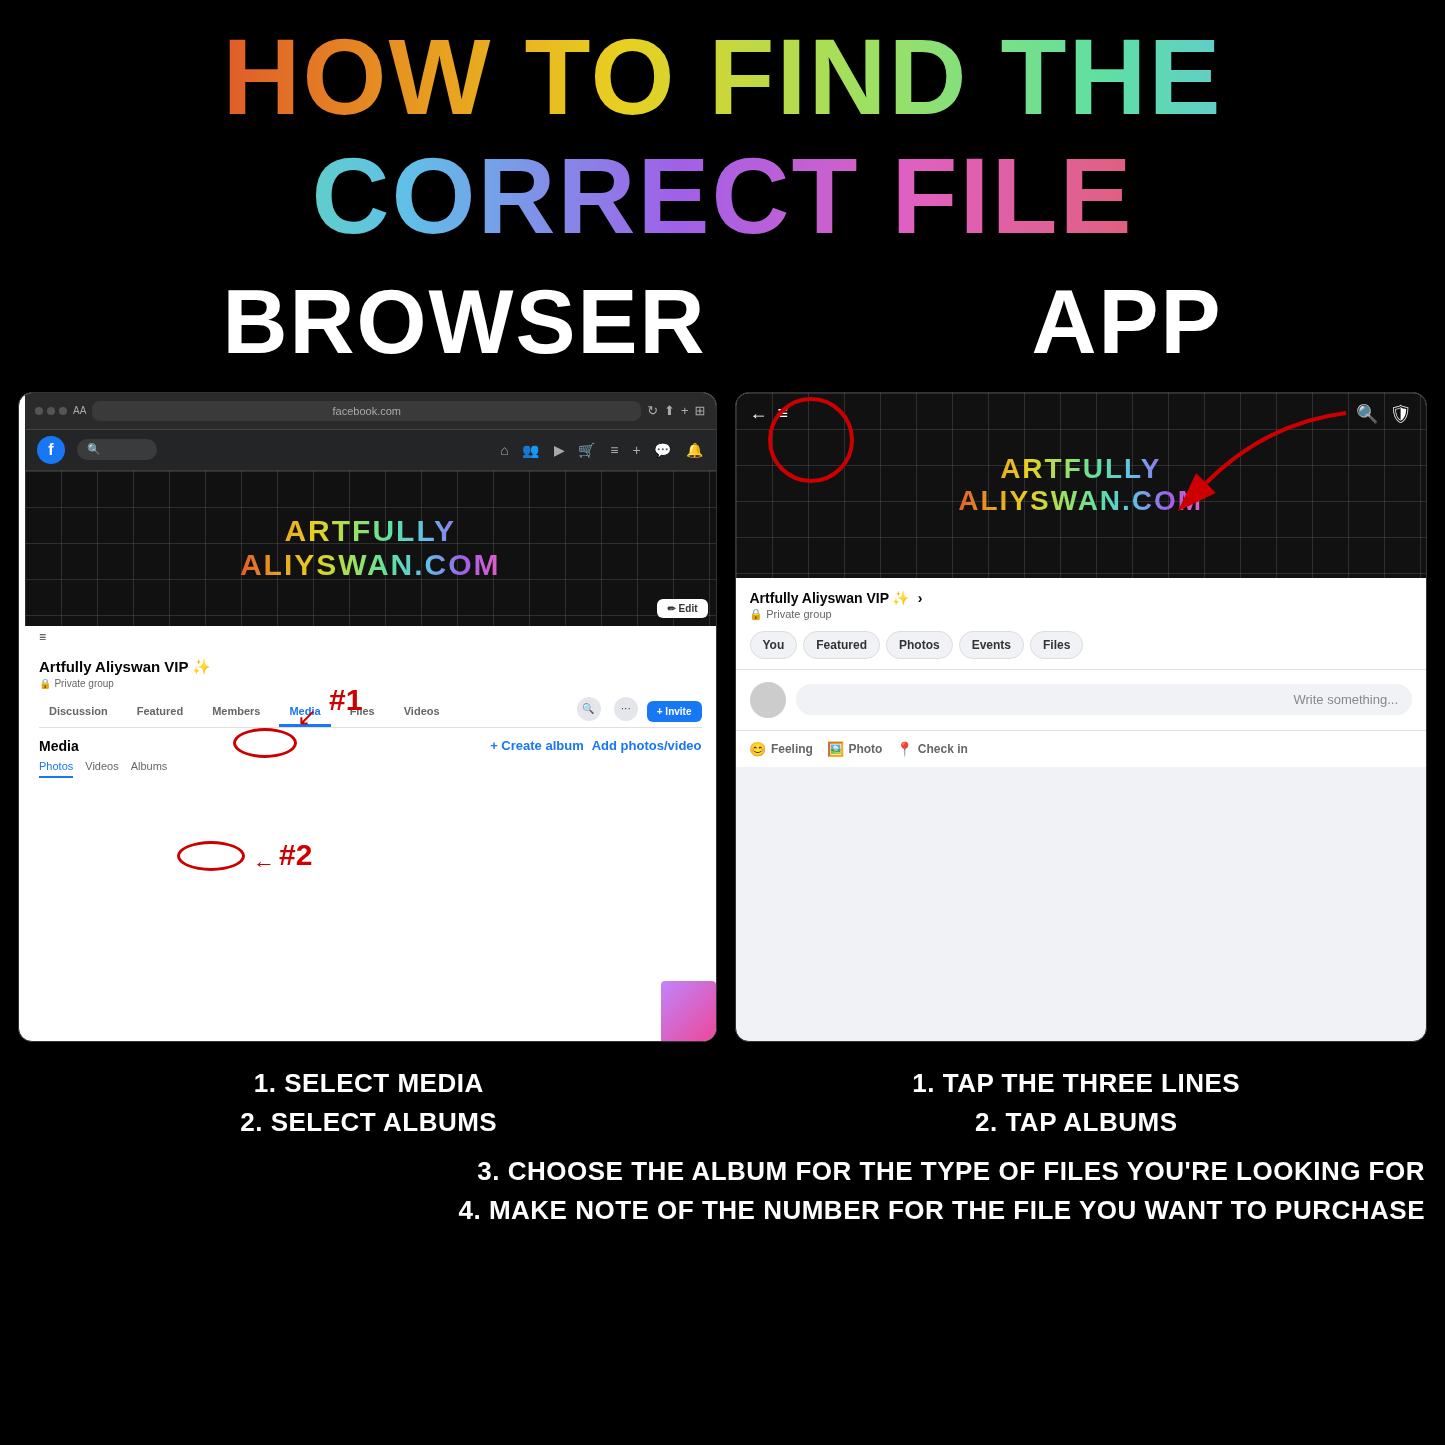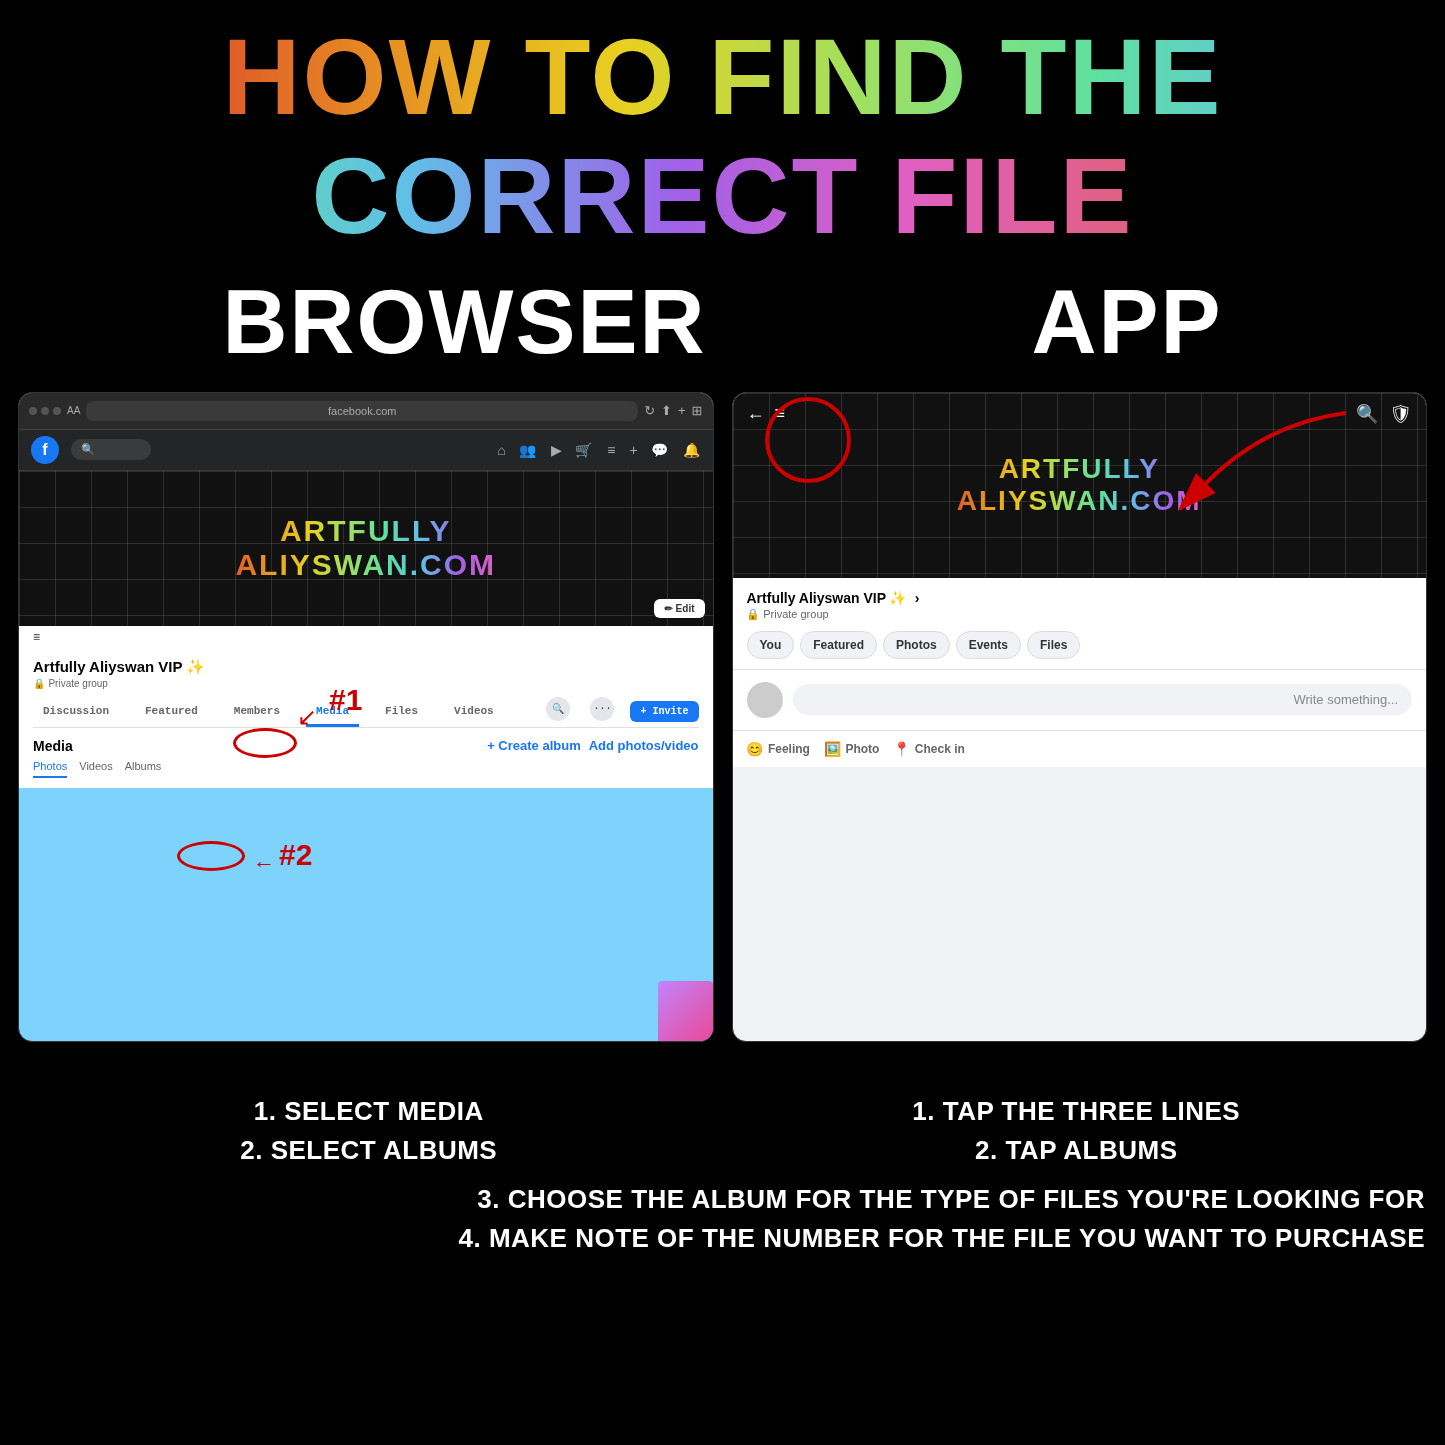--- a/index.html
+++ b/index.html
@@ -46,25 +46,26 @@
     .screenshots-row {
       display: flex;
       gap: 18px;
       padding: 0 18px;
       height: 650px;
     }
 
     
     .browser-screenshot {
       flex: 1;
-      background: #7dd3fc;
+      background: #ffffff;
       border-radius: 14px;
       overflow: hidden;
       position: relative;
       border: 1px solid #333;
+      padding-left: 6px;
     }
 
     .browser-top-bar {
       background: #2a2a2a;
       padding: 8px 10px;
       display: flex;
       align-items: center;
       gap: 6px;
       border-bottom: 1px solid #444;
     }
@@ -159,25 +160,24 @@
       color: #050505;
     }
     .fb-group-private {
       font-size: 10px;
       color: #666;
       display: flex; align-items: center; gap: 3px;
       margin-top: 2px;
     }
     .fb-group-tabs {
       display: flex;
-      gap: 16px;
+      gap: 9px;
       border-bottom: 1px solid #e0e0e0;
       margin-top: 8px;
       position: relative;
-      font-family: Liberation Mono, monospace;
     }
     .fb-tab {
       padding: 8px 10px;
       font-size: 11px;
       font-weight: 600;
       color: #666;
       position: relative;
     }
     .fb-tab.active {
       color: #1877f2;
@@ -333,21 +333,20 @@
 
     
     .bottom-instructions {
       padding: 18px 30px 10px;
       display: flex;
       gap: 30px;
     }
     .instruction-col {
       flex: 1;
       text-align: center;
-      margin-top: 28px;
     }
     .instruction-text {
       color: #fff;
       font-size: 26px;
       font-weight: 700;
       line-height: 1.5;
       letter-spacing: 0.5px;
     }
 
     

